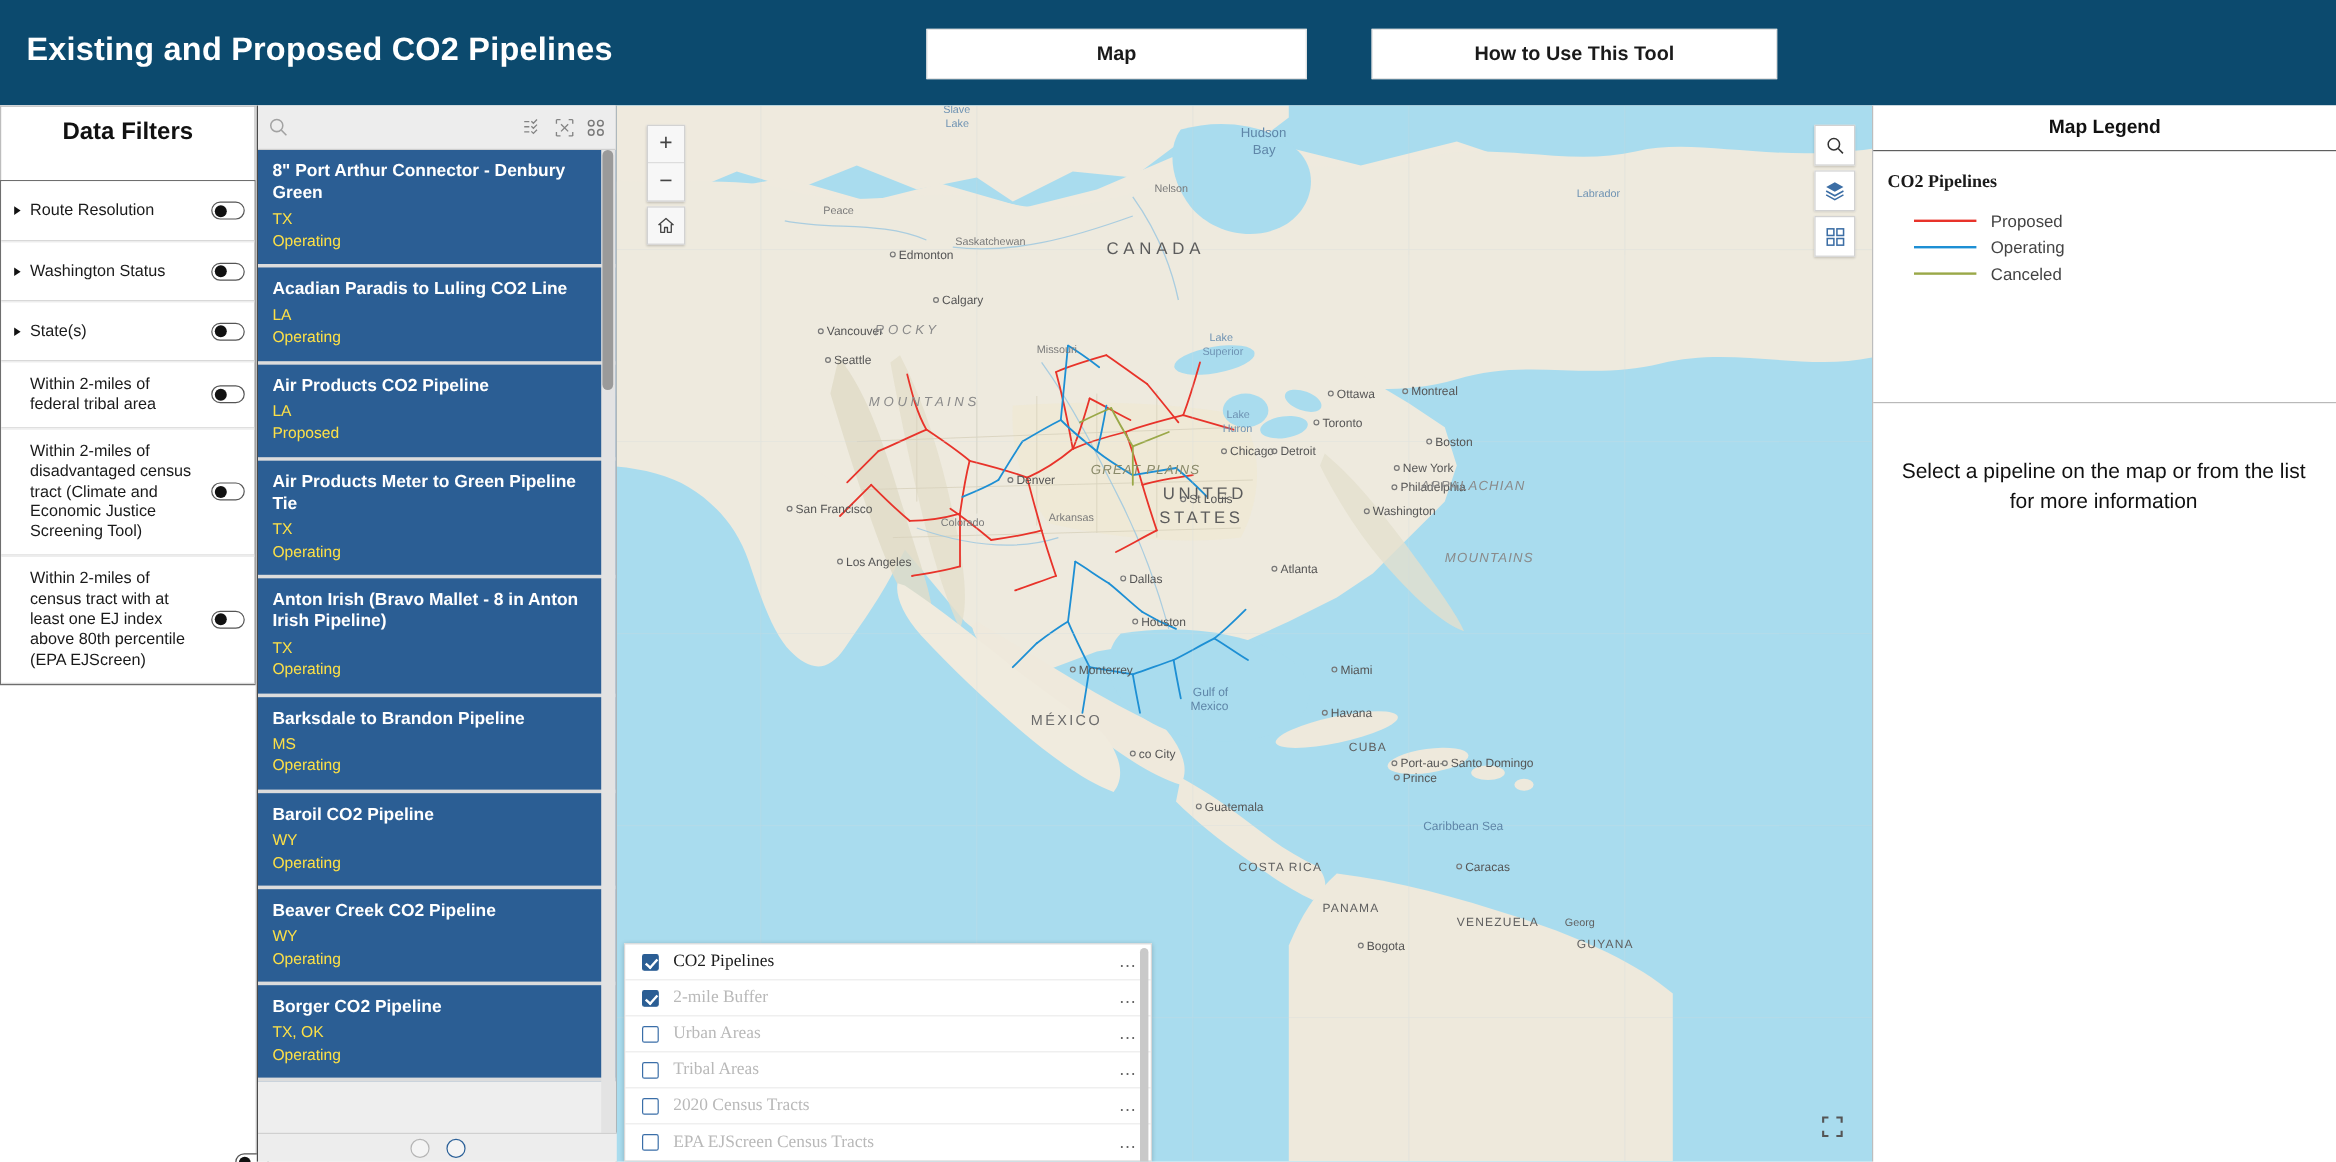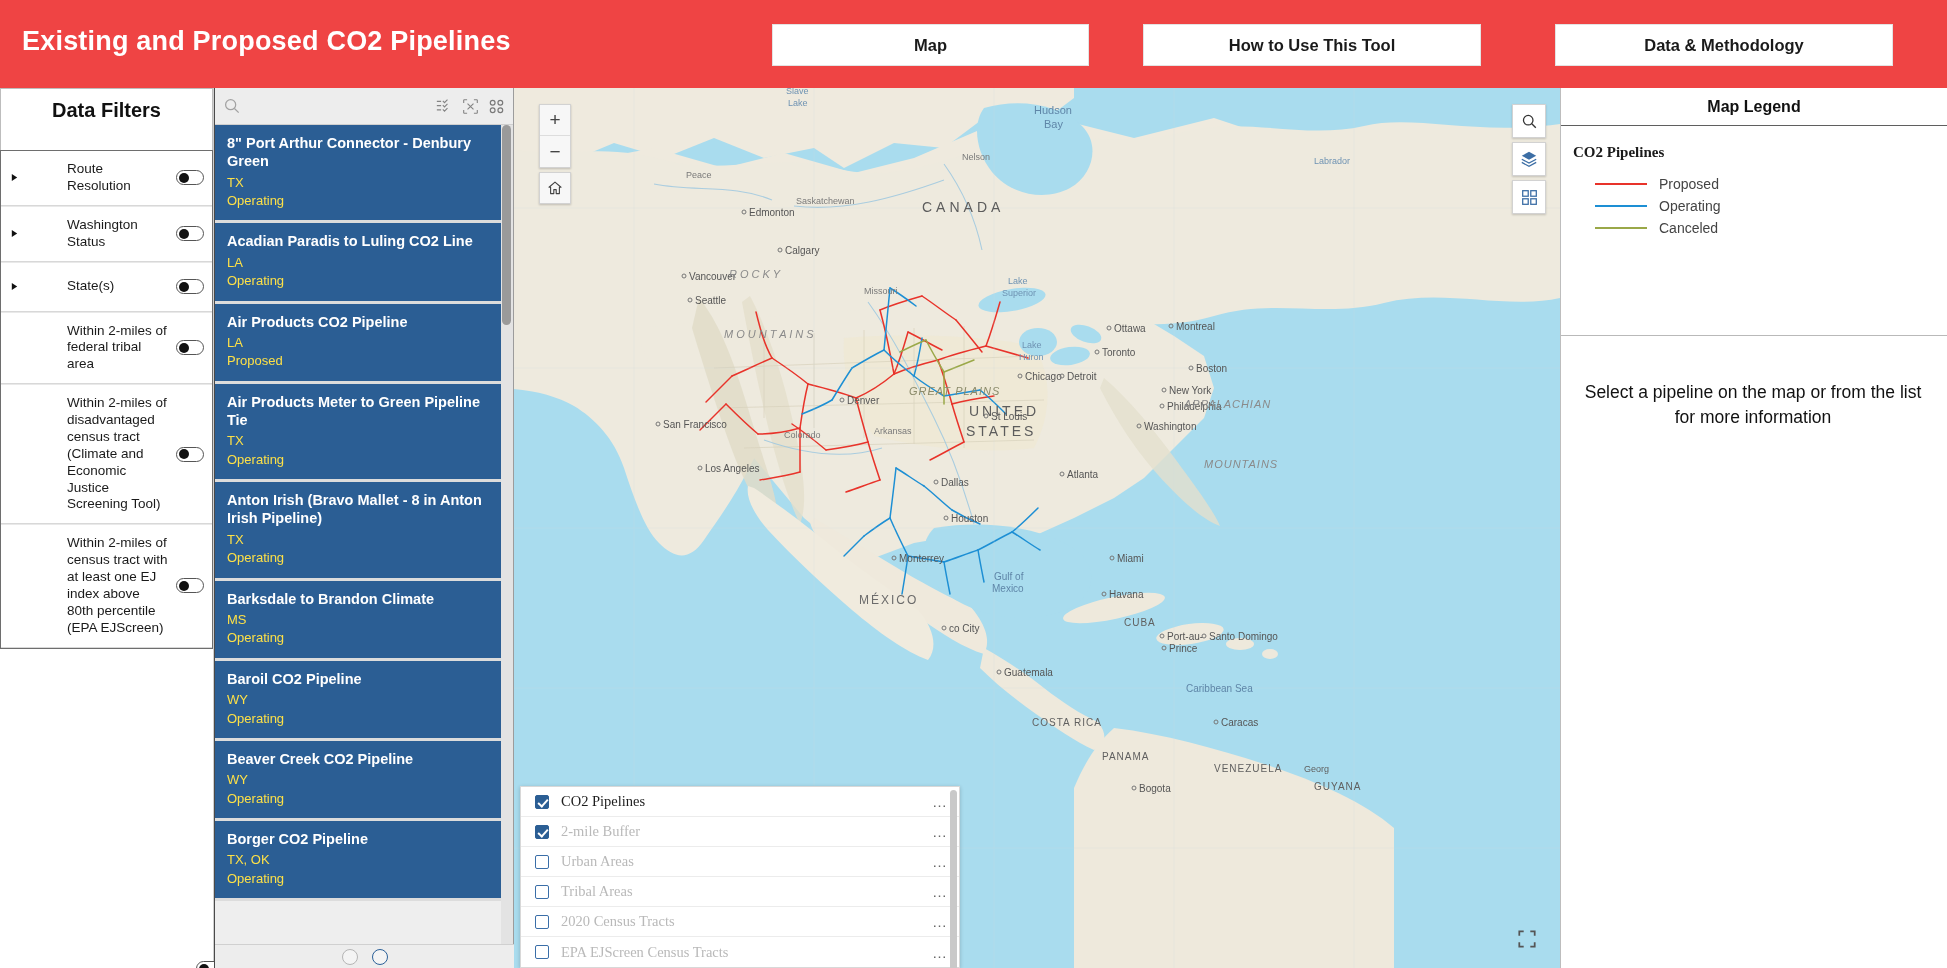--- a/index.html
+++ b/index.html
@@ -8,21 +8,21 @@
     width: 1947px; height: 968px;
     overflow: hidden;
     font-family: "Liberation Sans", sans-serif;
     background: #ffffff;
   }
 
   
   .header {
     position: absolute; top: 0; left: 0;
     width: 1947px; height: 88px;
-    background: #ef4444;
+    background: #0c4a6e;
     display: flex; align-items: center;
   }
   .header-title {
     position: absolute; left: 22px; top: 26px;
     color: #ffffff; font-size: 27px; font-weight: bold;
     letter-spacing: .2px;
   }
   .nav-btn {
     position: absolute; top: 24px;
     height: 42px;
@@ -74,21 +74,20 @@
   .caret {
     width: 14px; flex: 0 0 14px;
     color: #111; font-size: 11px; line-height: 1;
     display: flex; align-items: center; justify-content: center;
   }
   .caret svg { display:block; }
   .filter-label {
     flex: 1 1 auto;
     font-size: 13.5px; color: #1a1a1a; line-height: 1.25;
     padding-right: 4px;
-    margin-left: 42px;
   }
   .toggle {
     flex: 0 0 28px;
     width: 28px; height: 15px;
     border: 1px solid #555;
     border-radius: 9px;
     background: #ffffff;
     position: relative;
     cursor: pointer;
   }
@@ -280,21 +279,20 @@
     line-height: 1.42;
   }
 </style>
 </head>
 <body>
 
 <div class="header">
   <div class="header-title">Existing and Proposed CO2 Pipelines</div>
   <div class="nav-btn b1">Map</div>
   <div class="nav-btn b2">How to Use This Tool</div>
-  <div class="nav-btn b3">Data &amp; Methodology</div>
 </div>
 
 <div class="body-wrap">
 
   <div class="filters-col">
     <div class="filters-head">Data Filters</div>
     <div class="filters-list" id="filters-list">
         <div class="filter-row">
           <span class="caret">
             <svg viewBox="0 0 10 10" width="9" height="9">
@@ -394,21 +392,21 @@
             <div class="pipe-name">Air Products Meter to Green Pipeline Tie</div>
             <div class="pipe-state">TX</div>
             <div class="pipe-status">Operating</div>
           </div>
           <div class="pipe-item">
             <div class="pipe-name">Anton Irish (Bravo Mallet - 8 in Anton Irish Pipeline)</div>
             <div class="pipe-state">TX</div>
             <div class="pipe-status">Operating</div>
           </div>
           <div class="pipe-item">
-            <div class="pipe-name">Barksdale to Brandon Climate</div>
+            <div class="pipe-name">Barksdale to Brandon Pipeline</div>
             <div class="pipe-state">MS</div>
             <div class="pipe-status">Operating</div>
           </div>
           <div class="pipe-item">
             <div class="pipe-name">Baroil CO2 Pipeline</div>
             <div class="pipe-state">WY</div>
             <div class="pipe-status">Operating</div>
           </div>
           <div class="pipe-item">
             <div class="pipe-name">Beaver Creek CO2 Pipeline</div>

